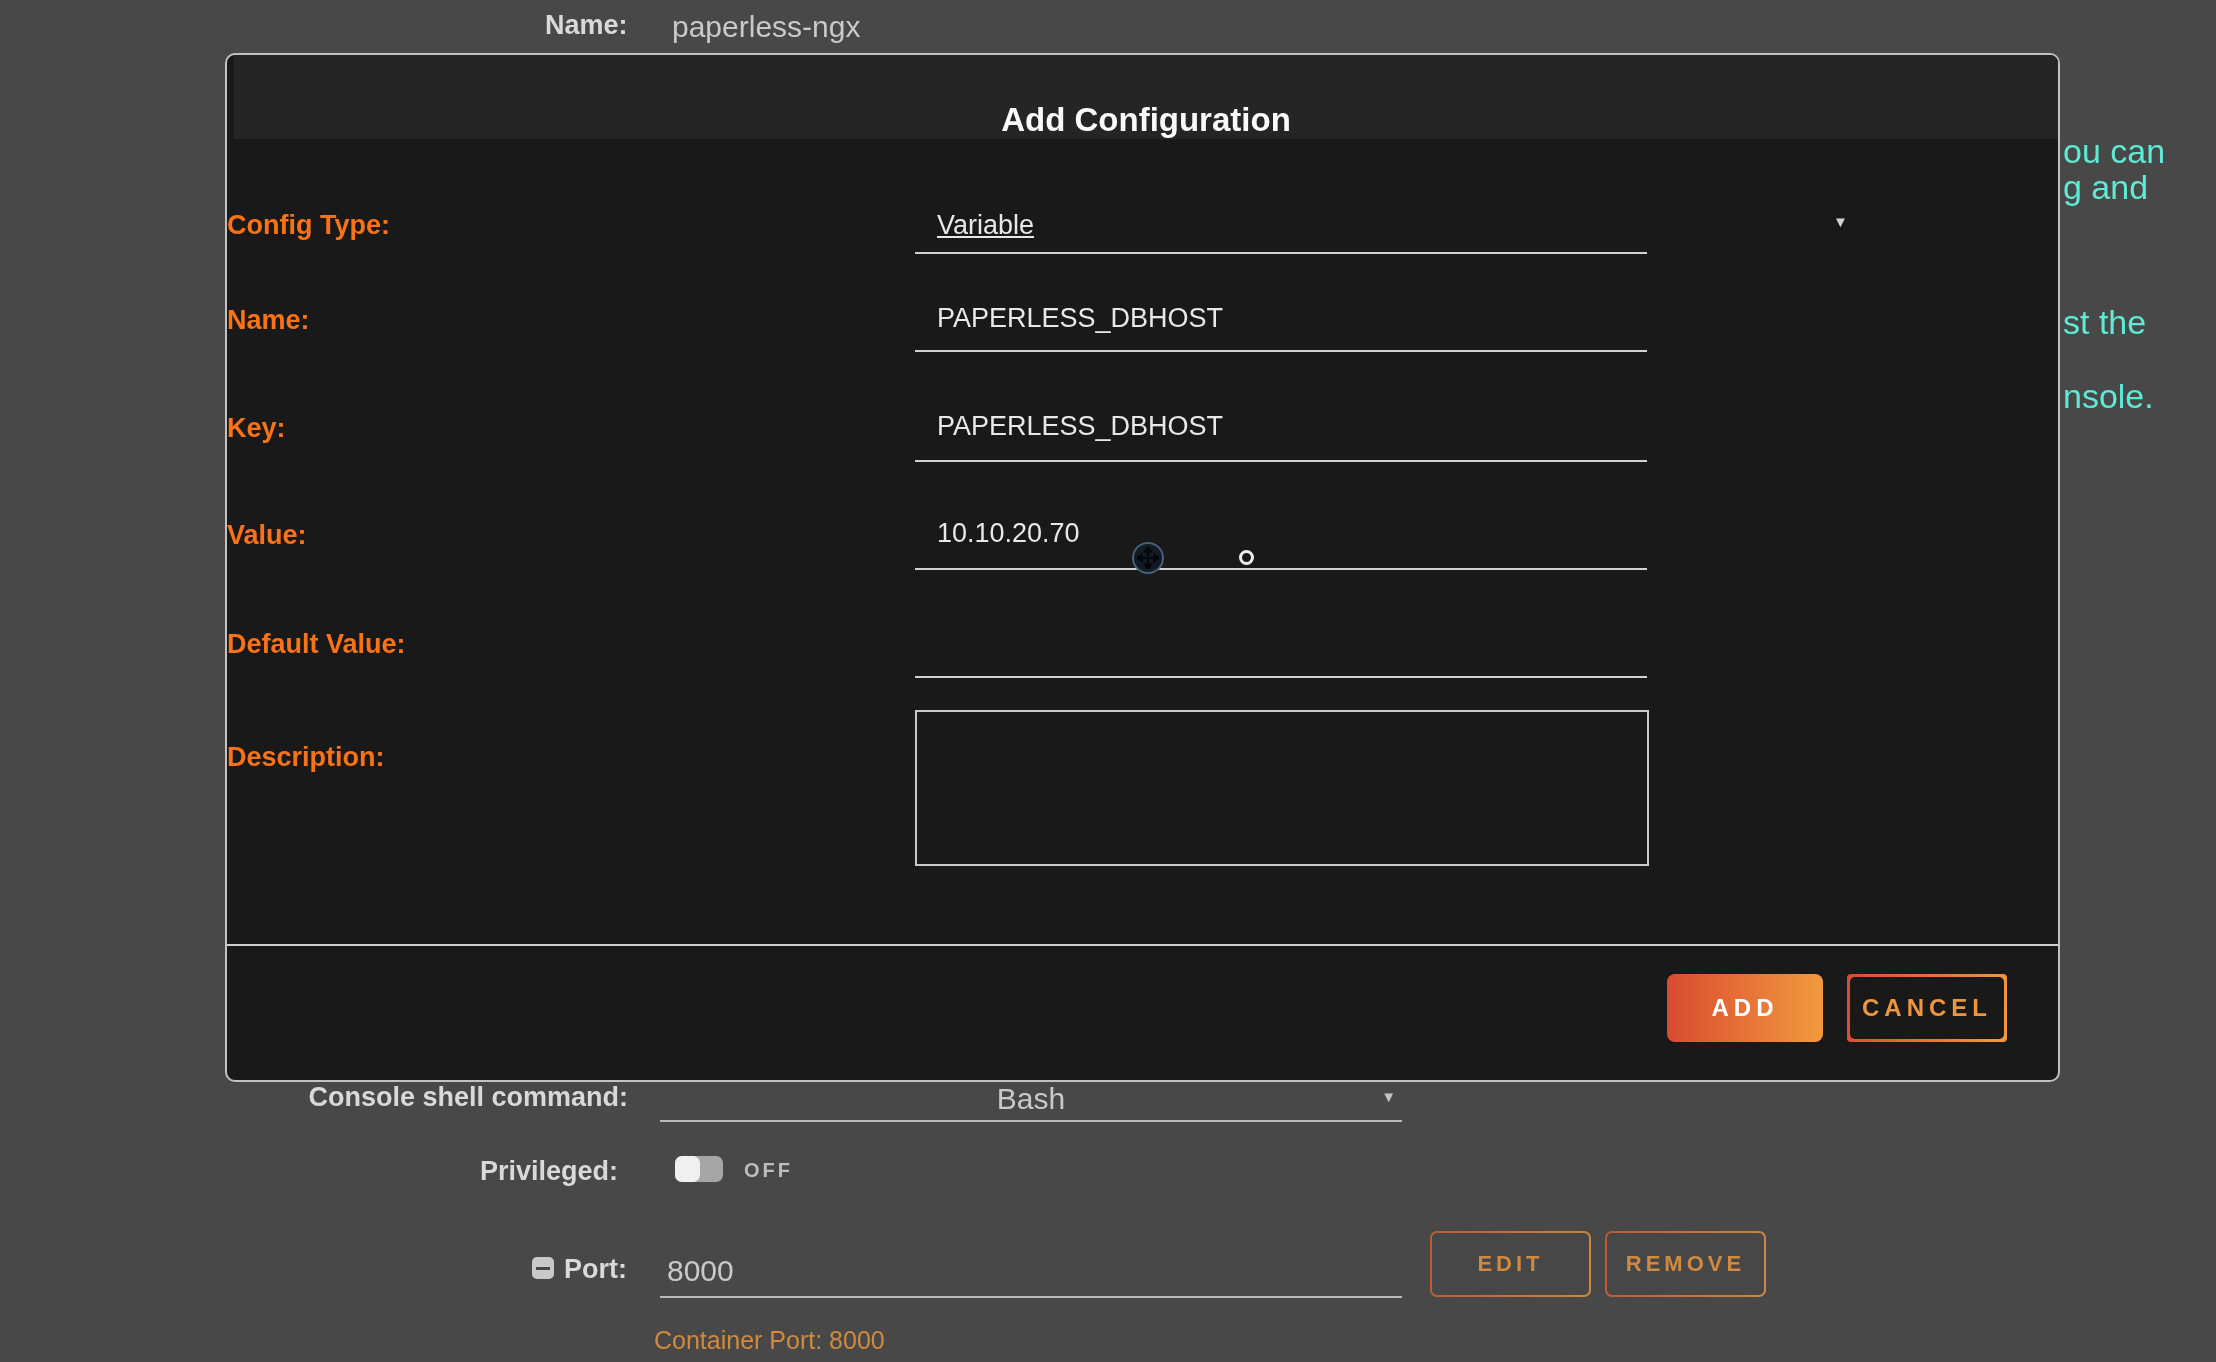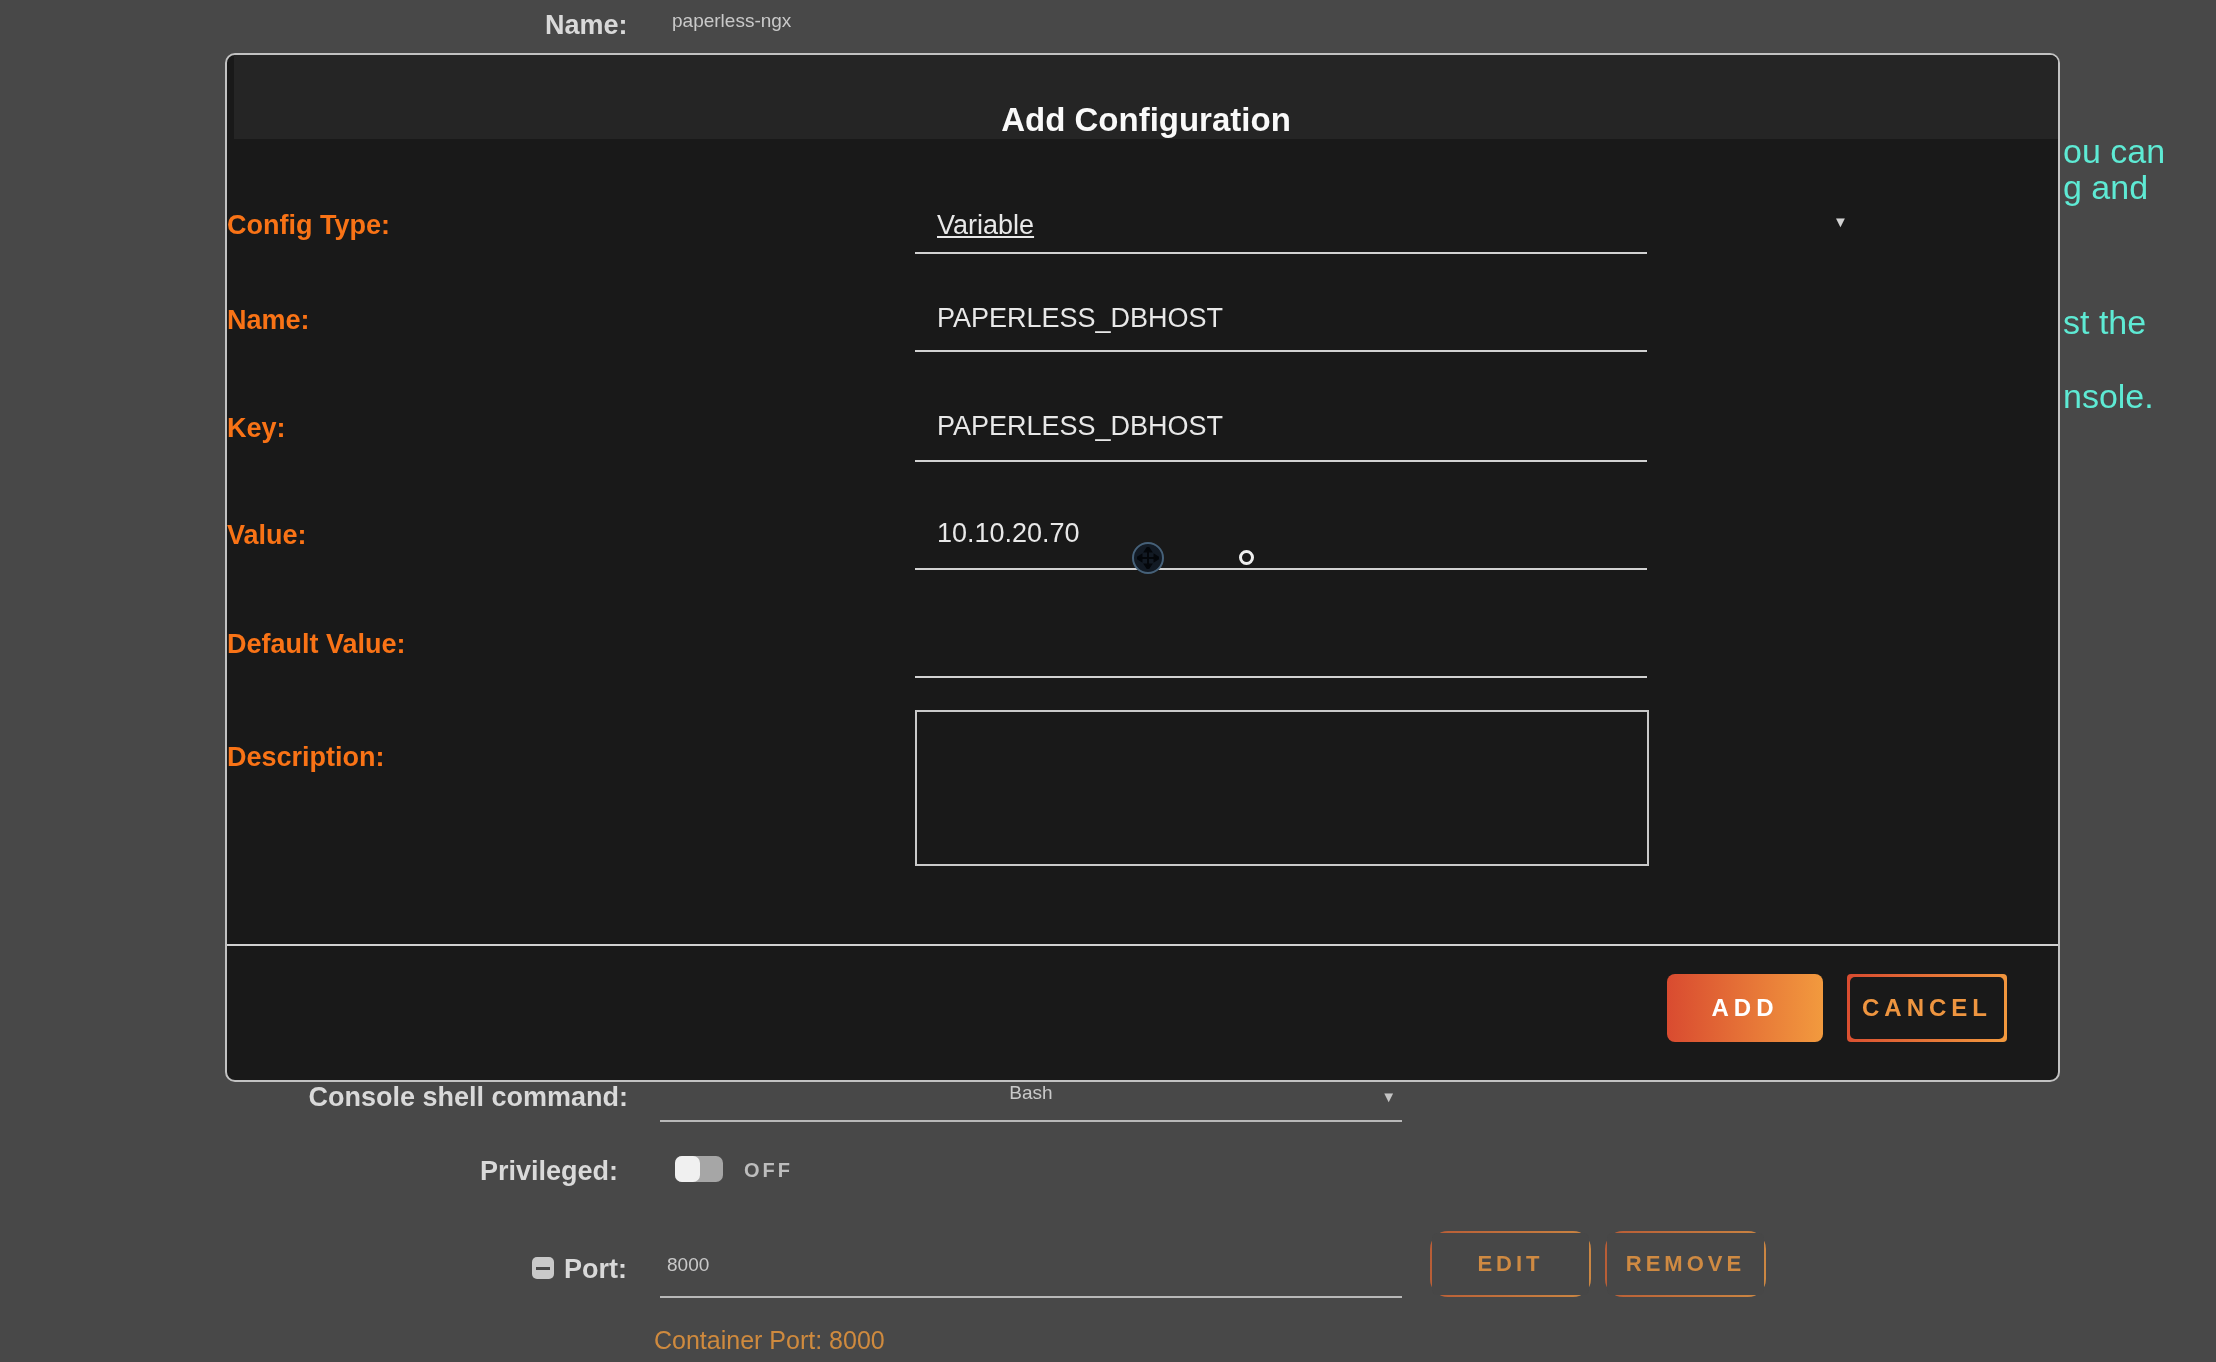--- a/index.html
+++ b/index.html
@@ -5,30 +5,30 @@
   html,body{margin:0;padding:0;background:#2b2b2b;}
   .screen{
     position:relative;width:2216px;height:1362px;overflow:hidden;
     background:#484848;
     font-family:"Liberation Sans", sans-serif;
     -webkit-font-smoothing:antialiased;
   }
   .abs{position:absolute;}
   
   .bg-label{font-weight:700;font-size:27px;color:#d9d9d9;}
-  .bg-value{font-size:19px;color:#c9c9c9;}
+  .bg-value{font-size:30px;color:#c9c9c9;}
   .bg-underline{height:2px;background:#b8b8b8;}
   .bg-chevron{font-size:15px;color:#c4c4c4;}
   .blue-frag{font-size:34px;color:#5eead4;white-space:nowrap;}
   .toggle{width:48px;height:26px;border-radius:7px;background:#a6a6a6;}
   .toggle .knob{position:absolute;left:0;top:0;width:25px;height:26px;border-radius:7px;background:#f0f0f0;}
   .off-text{font-size:20px;letter-spacing:3px;font-weight:700;color:#bdbdbd;}
   .minus-box{width:22px;height:22px;border-radius:5px;background:#c9c9c9;}
   .minus-box .bar{position:absolute;left:4px;right:4px;top:10px;height:3px;background:#474747;}
-  .dim-btn{border-radius:18px;padding:2px;background:linear-gradient(100deg,#b85c36,#cc8843);}
+  .dim-btn{border-radius:7px;padding:2px;background:linear-gradient(100deg,#b85c36,#cc8843);}
   .dim-btn .inner{width:100%;height:100%;border-radius:5px;background:#474747;display:flex;align-items:center;justify-content:center;
     font-size:22px;font-weight:700;letter-spacing:4px;color:#cf8a42;box-sizing:border-box;}
   .orange-note{font-size:25px;color:#cf8a3e;}
   
   .modal{
     left:225px;top:53px;width:1835px;height:1029px;
     background:#191919;border:2px solid #c2c2c2;border-radius:10px;
     box-sizing:border-box;overflow:hidden;
   }
   .modal-header{position:absolute;left:0;top:0;right:0;height:84px;background:#252525;

